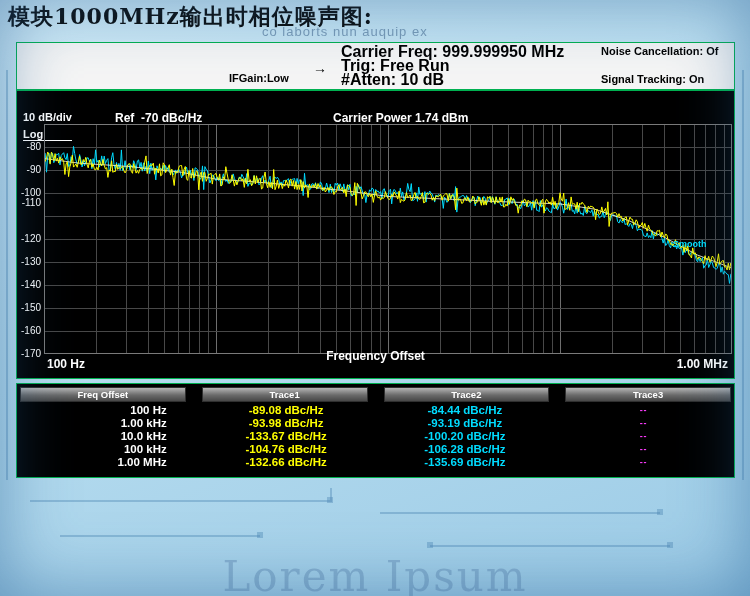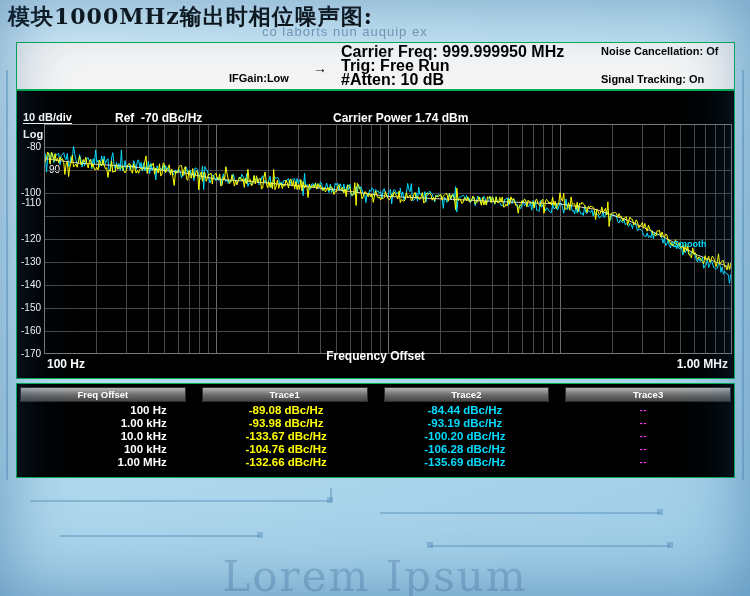--- a/index.html
+++ b/index.html
@@ -27,21 +27,21 @@
   .ifgain{position:absolute;left:212px;top:29px;font-weight:bold;font-size:11px;color:#000;}
   .marker-arrow{position:absolute;left:296px;top:17px;font-size:14px;font-weight:bold;color:#000;}
   .hdr-mid{position:absolute;left:324px;top:2px;font-weight:bold;font-size:16px;color:#000;line-height:14px;}
   .hdr-right{position:absolute;left:584px;top:2px;font-weight:bold;font-size:11px;color:#000;}
   .hdr-right .sig{margin-top:16px;}
 
   
   #chart-box{position:absolute;left:16px;top:90px;width:719px;height:289px;background:#000;
     border:1px solid #00b050;box-sizing:border-box;z-index:10;color:#fff;}
   .scale-label{position:absolute;left:6px;top:20px;font-weight:bold;font-size:11px;
-    border-bottom:1px solid #fff;padding-bottom:0;}
+    border-bottom:1px solid #fff;padding-bottom:17px;}
   .log-label{position:absolute;left:6px;top:37px;font-weight:bold;font-size:11px;}
   .ref-label{position:absolute;left:98px;top:20px;font-weight:bold;font-size:12px;white-space:pre;}
   .carrier-power{position:absolute;left:316px;top:20px;font-weight:bold;font-size:12px;}
   .ytick{position:absolute;left:0;width:24px;text-align:right;font-size:10px;color:#fff;}
   #plot-svg{position:absolute;left:27px;top:33px;}
   .smooth-label{position:absolute;left:656px;top:148px;font-size:9px;font-weight:bold;color:#00e0ff;}
   .x-start{position:absolute;left:30px;top:266px;font-weight:bold;font-size:12px;}
   .x-title{position:absolute;left:0;right:0;top:258px;text-align:center;font-weight:bold;font-size:12px;}
   .x-end{position:absolute;right:6px;top:266px;font-weight:bold;font-size:12px;}
 
@@ -96,21 +96,21 @@
   </div>
 </div>
 
 <div id="chart-box">
   <div class="scale-label">10 dB/div</div>
   <div class="log-label">Log</div>
   <div class="ref-label">Ref  -70 dBc/Hz</div>
   <div class="carrier-power">Carrier Power 1.74 dBm</div>
   <div id="yticks">
       <div class="ytick" style="top: 50px;">-80</div>
-      <div class="ytick" style="top: 73px; padding-left: 19px;">-90</div>
+      <div class="ytick" style="top: 73px;">-90</div>
       <div class="ytick" style="top: 96px;">-100</div>
       <div class="ytick" style="top: 106px;">-110</div>
       <div class="ytick" style="top: 142px;">-120</div>
       <div class="ytick" style="top: 165px;">-130</div>
       <div class="ytick" style="top: 188px;">-140</div>
       <div class="ytick" style="top: 211px;">-150</div>
       <div class="ytick" style="top: 234px;">-160</div>
       <div class="ytick" style="top: 257px;">-170</div>
     </div>
   <svg id="plot-svg" width="688" height="230">

